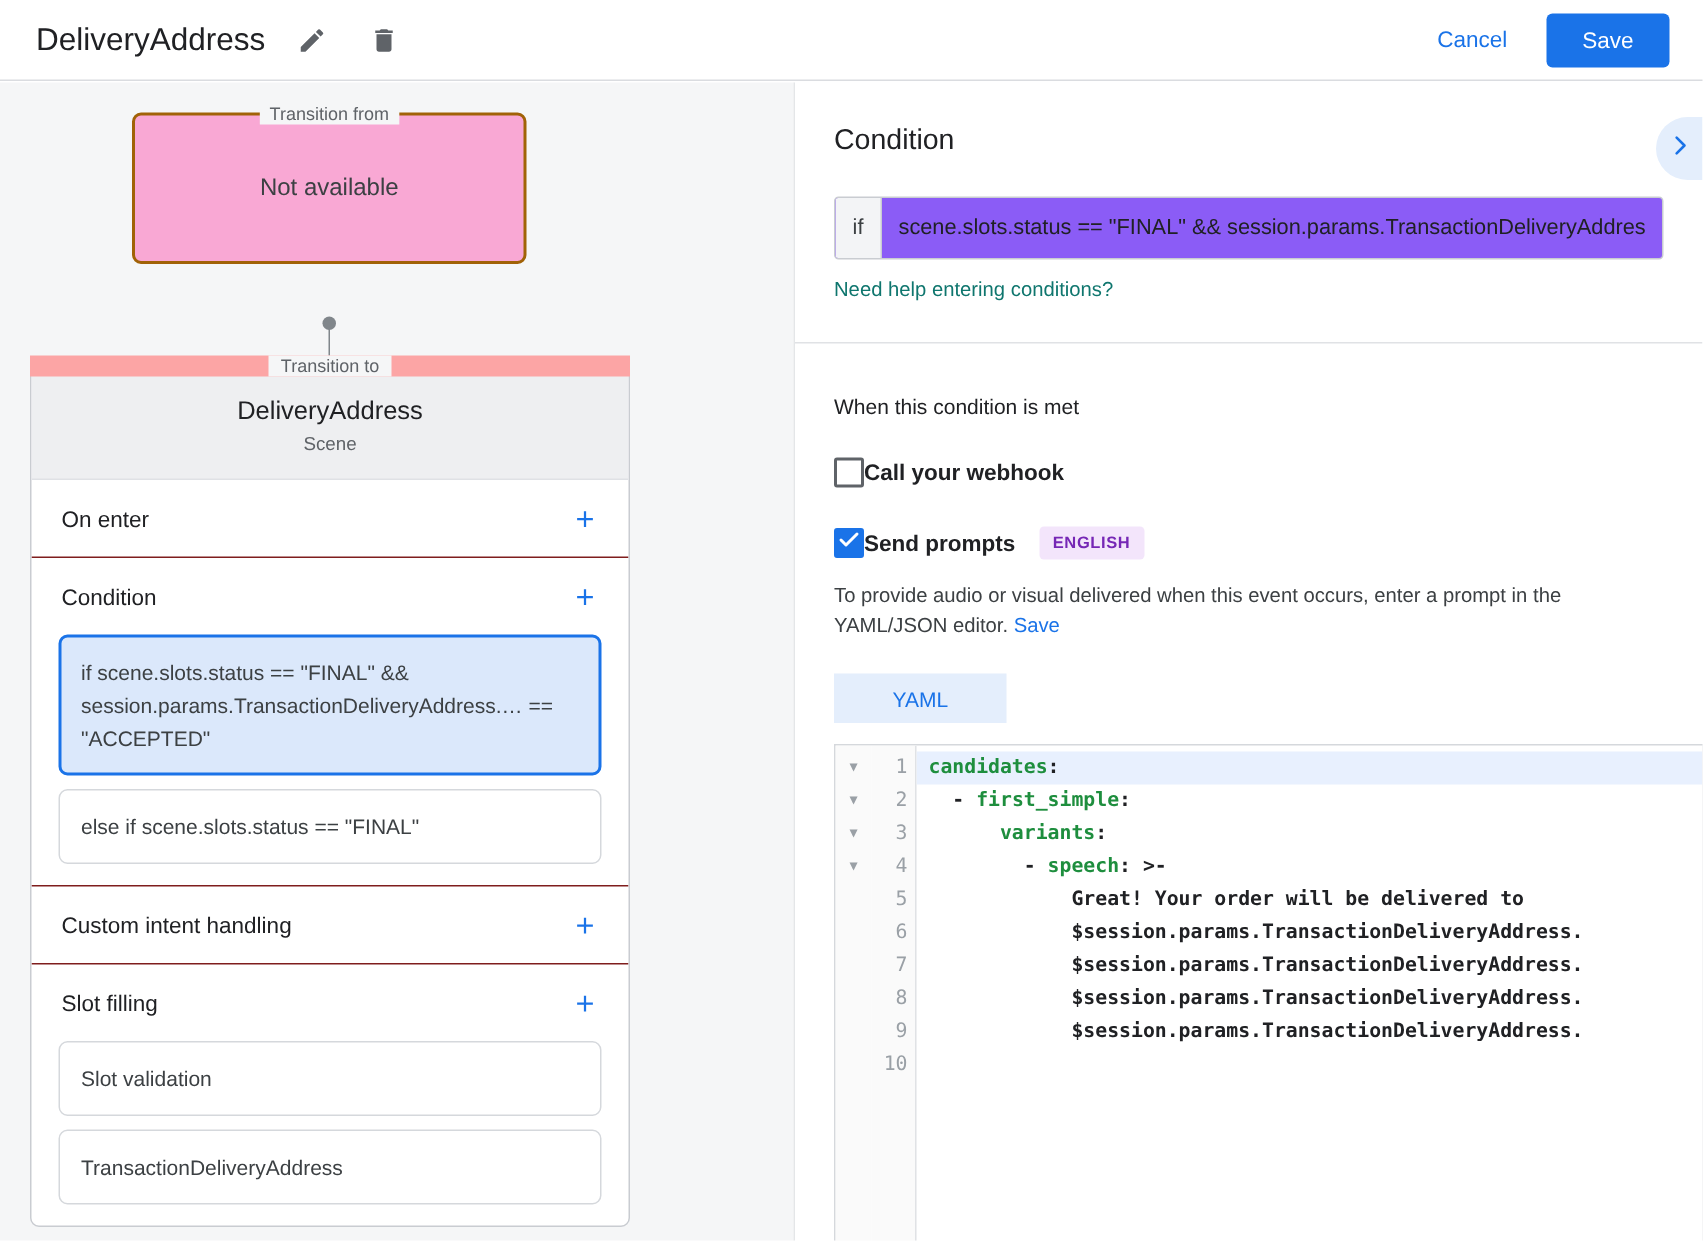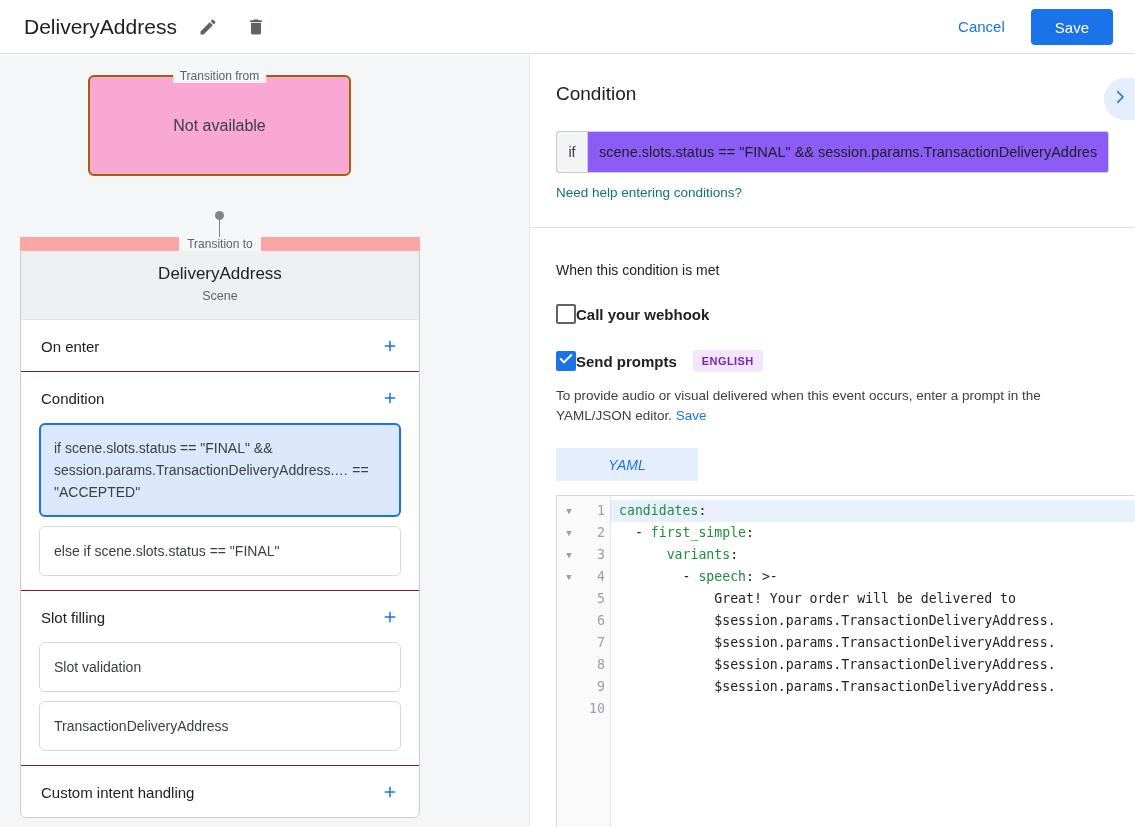--- a/index.html
+++ b/index.html
@@ -207,23 +207,23 @@
   }
   .rp-desc {
     margin-top: 14px; font-size: 13.5px; color: #3c4043; line-height: 20px;
     max-width: 560px;
   }
   .rp-desc a { color: #1a73e8; text-decoration: none; cursor: pointer; }
 
   
   .tabs { display: flex; margin-top: 22px; }
   .tab {
-    width: 142px; height: 33px;
-    display: flex; align-items: center; justify-content: center;
-    font-size: 14px; color: #5f6368; cursor: pointer; font-style: italic;
+    width: 115px; height: 33px;
+    display: flex; align-items: center; justify-content: center;
+    font-size: 14px; color: #5f6368; cursor: pointer;
   }
   .tab.active { background: #e4eefc; color: #1a73e8; }
 
   
   .editor {
     margin: 14px 0 0 0;
     margin-left: 26px;
     width: 580px; height: 350px;
     border: 1px solid #d5d8dc; border-top: 1px solid #d5d8dc;
     background: #ffffff;
@@ -239,21 +239,21 @@
   .lines-gutter {
     width: 30px; background: #fafafa; flex: 0 0 30px;
     padding-top: 4px; text-align: right; padding-right: 5px;
     color: #9aa0a6; border-right: 1px solid #e0e2e5;
   }
   .lines-gutter div { height: 22px; }
   .code-area {
     flex: 1 1 auto; padding-top: 4px; padding-left: 8px;
     white-space: pre; overflow: hidden; position: relative;
   }
-  .code-line { height: 22px; color: #202124; }
+  .code-line { height: 22px; color: #202124; font-weight: bold; }
   .code-line.hl { background: #e8f0fe; margin-left: -8px; padding-left: 8px; }
   .tok-key { color: #1e8e3e; }
   .tok-punc { color: #202124; }
 </style>
 </head>
 <body>
 
 <div class="topbar">
   <div class="topbar-title">DeliveryAddress</div>
 
@@ -327,45 +327,45 @@
         </div>
       </div>
       <div class="section-body">
         <div class="item-box selected">if scene.slots.status == "FINAL" &amp;&amp; session.params.TransactionDeliveryAddress.… == "ACCEPTED"</div>
         <div class="item-box">else if scene.slots.status == "FINAL"</div>
       </div>
     </div>
 
     <div class="section">
       <div class="section-head">
+        <div class="section-label">Custom intent handling</div>
+        <div class="plus-btn">
+          <span>
+            <svg width="18" height="18" viewBox="0 0 24 24" fill="#1a73e8">
+                <path d="M19 13h-6v6h-2v-6H5v-2h6V5h2v6h6v2z"></path>
+              </svg>
+          </span>
+        </div>
+      </div>
+    </div>
+
+    <div class="section">
+      <div class="section-head">
         <div class="section-label">Slot filling</div>
         <div class="plus-btn">
           <span>
             <svg width="18" height="18" viewBox="0 0 24 24" fill="#1a73e8">
                 <path d="M19 13h-6v6h-2v-6H5v-2h6V5h2v6h6v2z"></path>
               </svg>
           </span>
         </div>
       </div>
       <div class="section-body">
         <div class="item-box">Slot validation</div>
         <div class="item-box">TransactionDeliveryAddress</div>
-      </div>
-    </div>
-
-    <div class="section">
-      <div class="section-head">
-        <div class="section-label">Custom intent handling</div>
-        <div class="plus-btn">
-          <span>
-            <svg width="18" height="18" viewBox="0 0 24 24" fill="#1a73e8">
-                <path d="M19 13h-6v6h-2v-6H5v-2h6V5h2v6h6v2z"></path>
-              </svg>
-          </span>
-        </div>
       </div>
     </div>
   </div>
 </div>
 
 <div class="right-pane">
 
   <div class="chev-tab">
     <span>
       <svg width="18" height="18" viewBox="0 0 24 24" fill="none" stroke="#1a73e8" stroke-width="2.3" stroke-linecap="round" stroke-linejoin="round">

